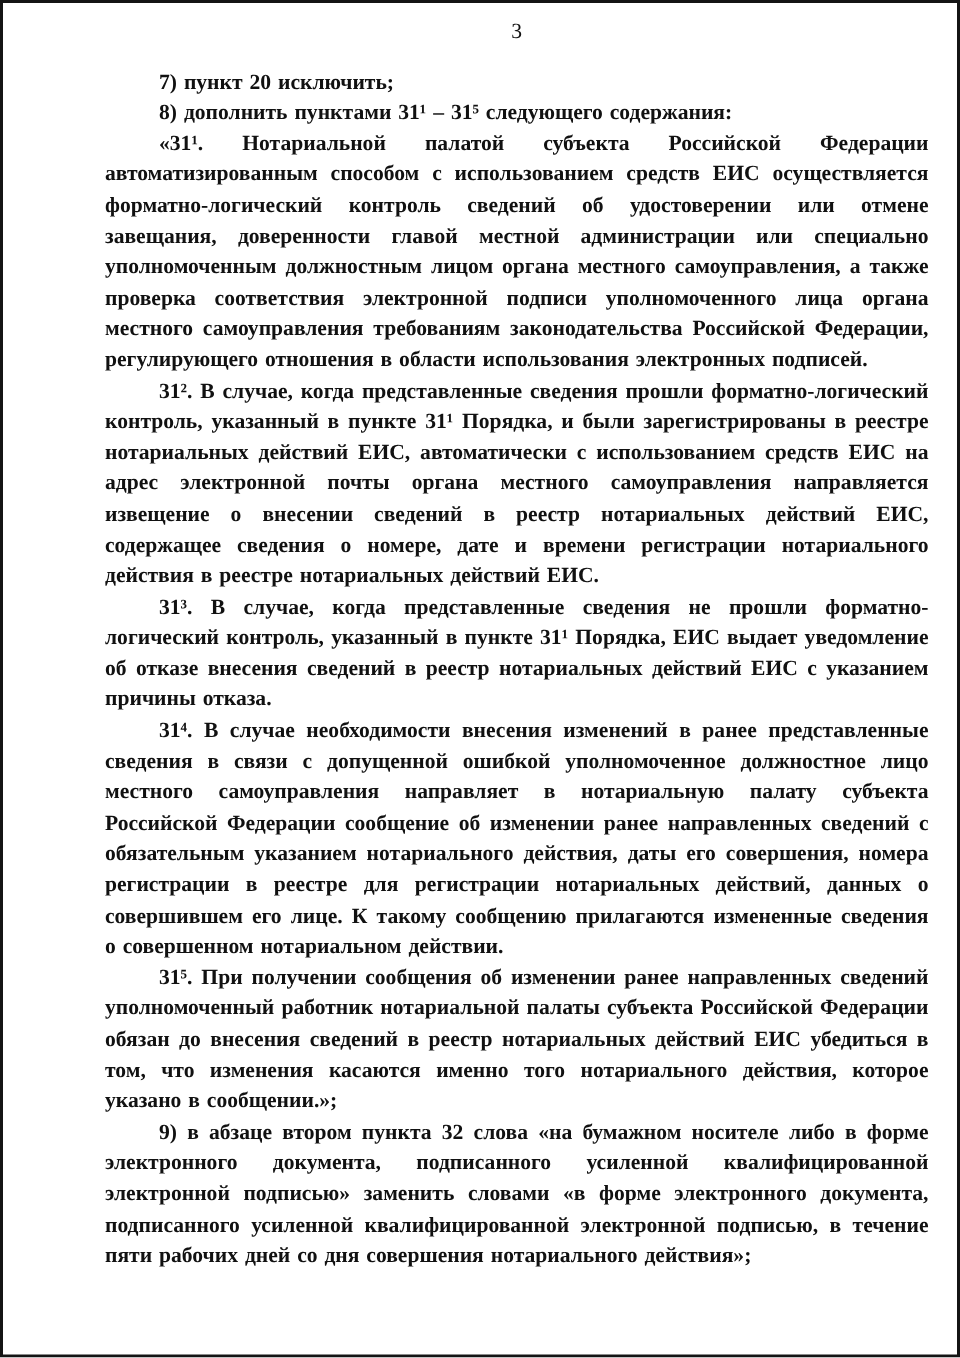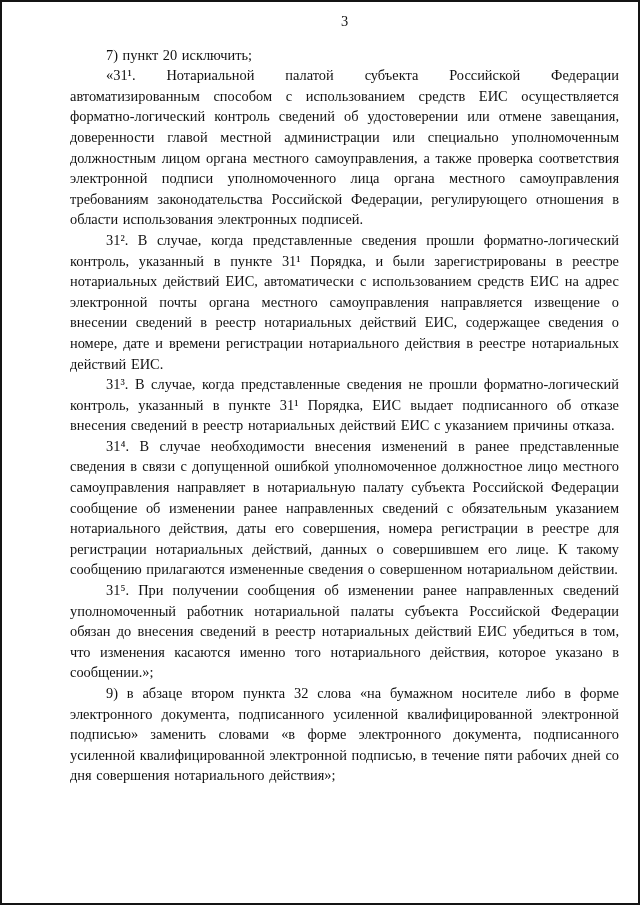--- a/index.html
+++ b/index.html
@@ -23,30 +23,32 @@
   }
   .page-number {
     text-align: center;
     margin: 0 0 13px 0;
   }
   .text-block p {
     margin: 0;
     text-align: justify;
     text-indent: 36px;
     word-spacing: 1px;
+    font-weight: bold;
   }
 </style>
 </head>
 <body>
 
 <div class="page">
   <div class="page-number">3</div>
 
   <div class="text-block">
     <p>7) пункт 20 исключить;</p>
+    <p>8) дополнить пунктами 31¹ – 31⁵ следующего содержания:</p>
     <p>«31¹. Нотариальной палатой субъекта Российской Федерации автоматизированным способом с использованием средств ЕИС осуществляется форматно-логический контроль сведений об удостоверении или отмене завещания, доверенности главой местной администрации или специально уполномоченным должностным лицом органа местного самоуправления, а также проверка соответствия электронной подписи уполномоченного лица органа местного самоуправления требованиям законодательства Российской Федерации, регулирующего отношения в области использования электронных подписей.</p>
     <p>31². В случае, когда представленные сведения прошли форматно-логический контроль, указанный в пункте 31¹ Порядка, и были зарегистрированы в реестре нотариальных действий ЕИС, автоматически с использованием средств ЕИС на адрес электронной почты органа местного самоуправления направляется извещение о внесении сведений в реестр нотариальных действий ЕИС, содержащее сведения о номере, дате и времени регистрации нотариального действия в реестре нотариальных действий ЕИС.</p>
-    <p>31³. В случае, когда представленные сведения не прошли форматно-логический контроль, указанный в пункте 31¹ Порядка, ЕИС выдает подписанного об отказе внесения сведений в реестр нотариальных действий ЕИС с указанием причины отказа.</p>
+    <p>31³. В случае, когда представленные сведения не прошли форматно-логический контроль, указанный в пункте 31¹ Порядка, ЕИС выдает уведомление об отказе внесения сведений в реестр нотариальных действий ЕИС с указанием причины отказа.</p>
     <p>31⁴. В случае необходимости внесения изменений в ранее представленные сведения в связи с допущенной ошибкой уполномоченное должностное лицо местного самоуправления направляет в нотариальную палату субъекта Российской Федерации сообщение об изменении ранее направленных сведений с обязательным указанием нотариального действия, даты его совершения, номера регистрации в реестре для регистрации нотариальных действий, данных о совершившем его лице. К такому сообщению прилагаются измененные сведения о совершенном нотариальном действии.</p>
     <p>31⁵. При получении сообщения об изменении ранее направленных сведений уполномоченный работник нотариальной палаты субъекта Российской Федерации обязан до внесения сведений в реестр нотариальных действий ЕИС убедиться в том, что изменения касаются именно того нотариального действия, которое указано в сообщении.»;</p>
     <p>9) в абзаце втором пункта 32 слова «на бумажном носителе либо в форме электронного документа, подписанного усиленной квалифицированной электронной подписью» заменить словами «в форме электронного документа, подписанного усиленной квалифицированной электронной подписью, в течение пяти рабочих дней со дня совершения нотариального действия»;</p>
   </div>
 </div>
 
 </body></html>

